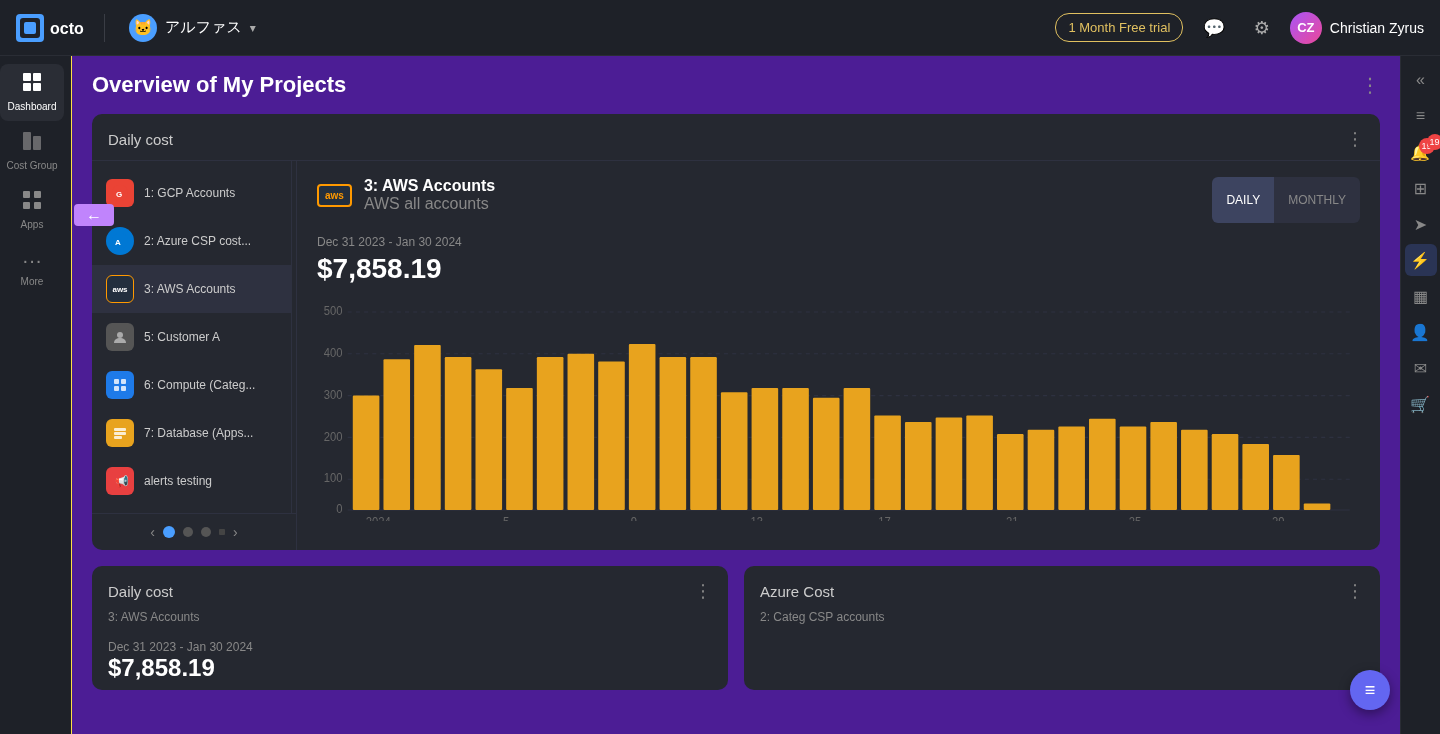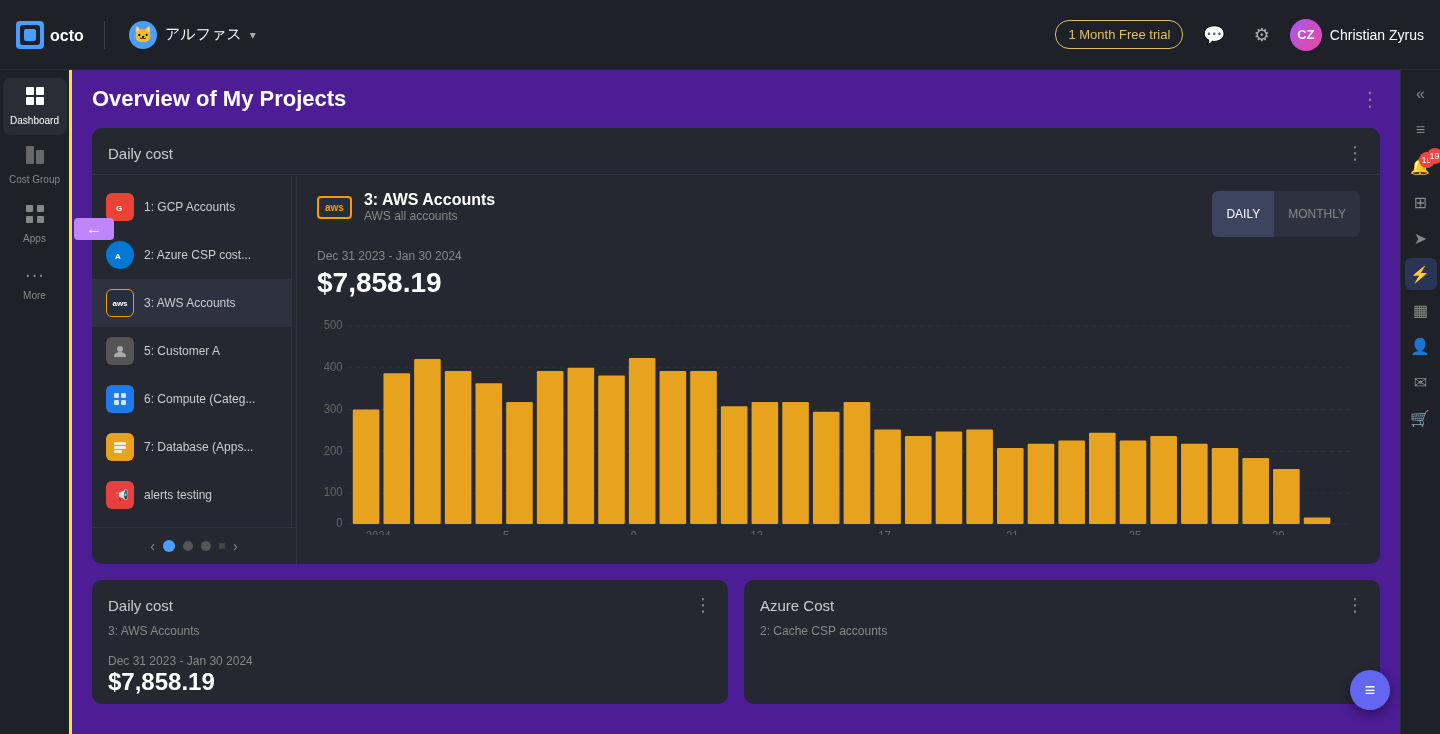--- a/index.html
+++ b/index.html
@@ -1,21 +1,21 @@
 <!DOCTYPE html>
 <html><head>
   <meta charset="utf-8">
   <style>
     * { box-sizing: border-box; margin: 0; padding: 0; }
     body { background: #1a1d23; color: #fff; font-family: -apple-system, BlinkMacSystemFont, 'Segoe UI', sans-serif; overflow: hidden; width: 1440px; height: 734px; display: flex; flex-direction: column; }
 
     
     .topnav {
       background: #1e2128;
-      height: 70px;
+      height: 56px;
       display: flex;
       align-items: center;
       padding: 0 16px;
       border-bottom: 1px solid #2a2d35;
       flex-shrink: 0;
       gap: 12px;
     }
     .logo { width: 72px; height: 36px; display: flex; align-items: center; justify-content: center; }
     .logo svg { width: 72px; height: 36px; }
     .nav-divider { width: 1px; height: 28px; background: #3a3d45; margin: 0 4px; }
@@ -28,21 +28,21 @@
     .nav-spacer { flex: 1; }
     .trial-badge {
       background: transparent; border: none; color: #e0c060; font-size: 13px; cursor: pointer; padding: 6px 12px; border-radius: 14px; border: 1px solid #e0c060;
     }
     .nav-icon-btn { background: transparent; border: none; color: #aaa; cursor: pointer; padding: 6px 8px; border-radius: 6px; font-size: 18px; display: flex; align-items: center; justify-content: center; }
     .user-avatar { width: 32px; height: 32px; border-radius: 50%; background: linear-gradient(135deg, #a855f7, #ec4899); display: flex; align-items: center; justify-content: center; font-size: 13px; font-weight: 600; }
     .user-name { font-size: 14px; color: #fff; }
 
     
     .sidebar {
-      width: 72px; background: #1e2128; border-right: 3px solid #fde047; display: flex; flex-direction: column; align-items: center; padding: 8px 0; flex-shrink: 0;
+      width: 72px; background: #1e2128; border-right: 1px solid #fde047; display: flex; flex-direction: column; align-items: flex-start; padding: 8px 0; flex-shrink: 0;
     }
     .sidebar-item {
       width: 64px; display: flex; flex-direction: column; align-items: center; padding: 8px 4px; border-radius: 8px; cursor: pointer; gap: 4px; margin-bottom: 2px; color: #888;
     }
     .sidebar-item.active { background: #2a2d35; color: #fff; }
     .sidebar-item .icon { font-size: 20px; }
     .sidebar-item .label { font-size: 10px; text-align: center; line-height: 1.2; }
     .sidebar-active-bg { background: #3d6aff; border-radius: 8px; }
 
     
@@ -90,21 +90,21 @@
     .pagination { display: flex; align-items: center; justify-content: center; gap: 8px; padding: 10px; border-top: 1px solid #2e3140; }
     .page-btn { background: transparent; border: none; color: #888; cursor: pointer; font-size: 14px; }
     .dot { width: 10px; height: 10px; border-radius: 50%; background: #555; cursor: pointer; }
     .dot.active { background: #4a9eff; width: 12px; height: 12px; }
 
     
     .chart-area { flex: 1; padding: 16px 20px; }
     .chart-header { display: flex; align-items: flex-start; justify-content: space-between; margin-bottom: 12px; }
     .chart-account { display: flex; align-items: center; gap: 12px; }
     .chart-account-info h3 { font-size: 16px; font-weight: 600; color: #fff; }
-    .chart-account-info p { font-size: 12px; color: #888; }
+    .chart-account-info p { font-size: 16px; color: #888; }
     .chart-toggle { display: flex; gap: 0; }
     .toggle-btn { background: #2e3140; border: none; color: #888; padding: 16px 14px; cursor: pointer; font-size: 12px; font-weight: 500; }
     .toggle-btn.active { background: #3d4460; color: #fff; }
     .toggle-btn:first-child { border-radius: 6px 0 0 6px; }
     .toggle-btn:last-child { border-radius: 0 6px 6px 0; }
     .date-range { font-size: 12px; color: #888; margin-bottom: 4px; }
     .cost-amount { font-size: 28px; font-weight: 700; color: #fff; margin-bottom: 16px; }
 
     
     .bar-chart { width: 100%; height: 220px; position: relative; }
@@ -459,21 +459,21 @@
             <div class="bottom-date">Dec 31 2023 - Jan 30 2024</div>
             <div class="bottom-amount">$7,858.19</div>
           </div>
         </div>
 
         <div class="bottom-card">
           <div class="bottom-card-header">
             <span class="bottom-card-title">Azure Cost</span>
             <button class="card-more-btn">⋮</button>
           </div>
-          <div class="bottom-card-subtitle">2: Cache CSP accounts</div>
+          <div class="bottom-card-subtitle">2: Categ CSP accounts</div>
         </div>
 
       </div>
 
     </main>
 
     <aside class="right-sidebar">
       <div class="right-sidebar-btn">
         <span>«</span>
       </div>

